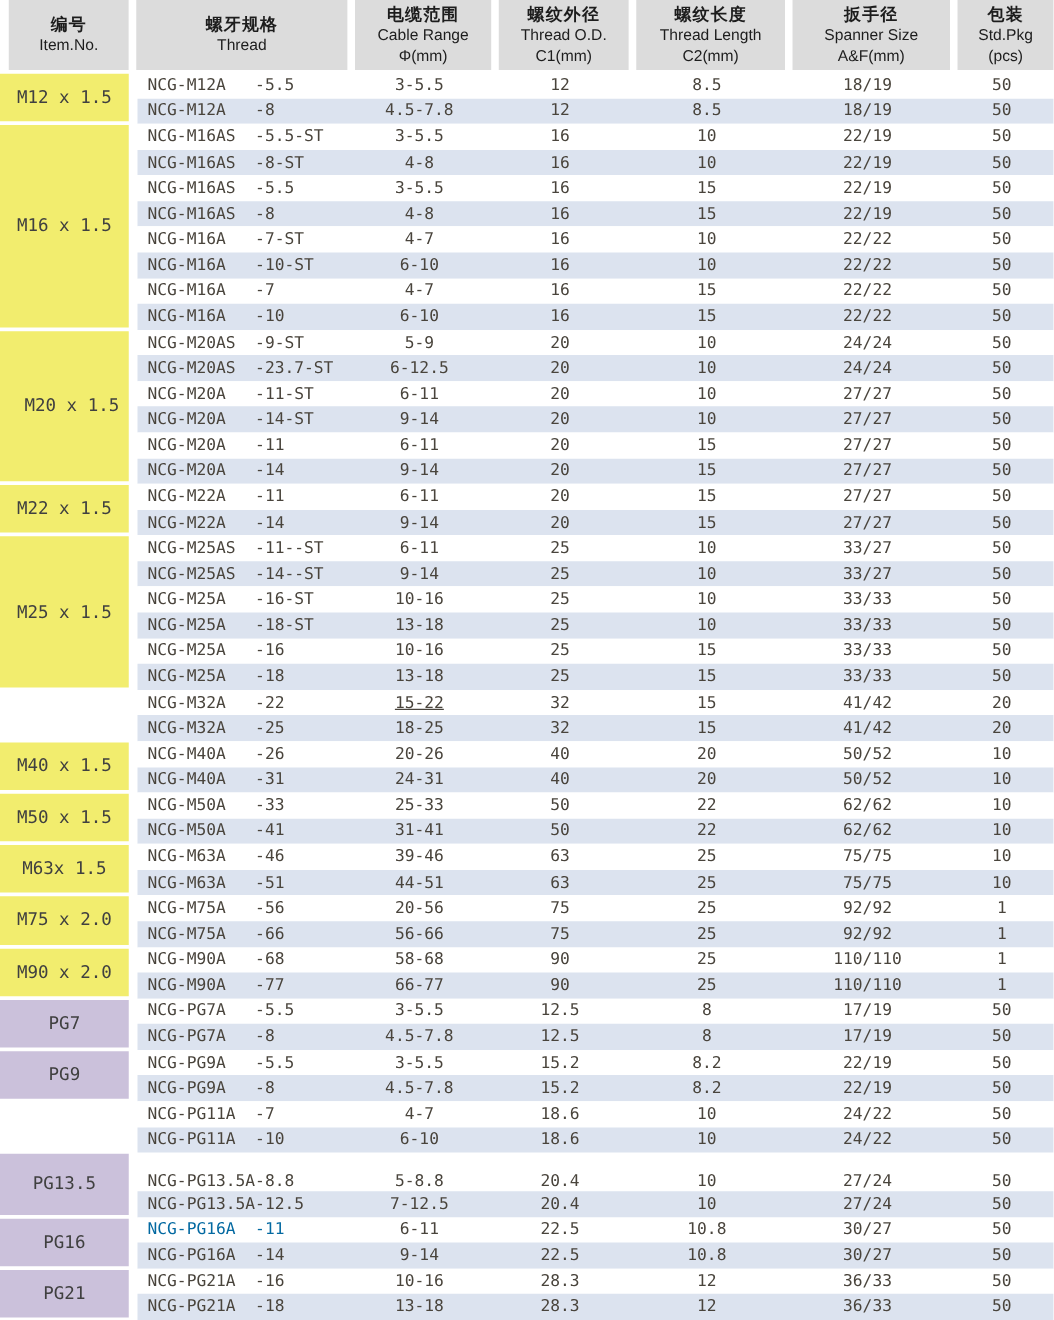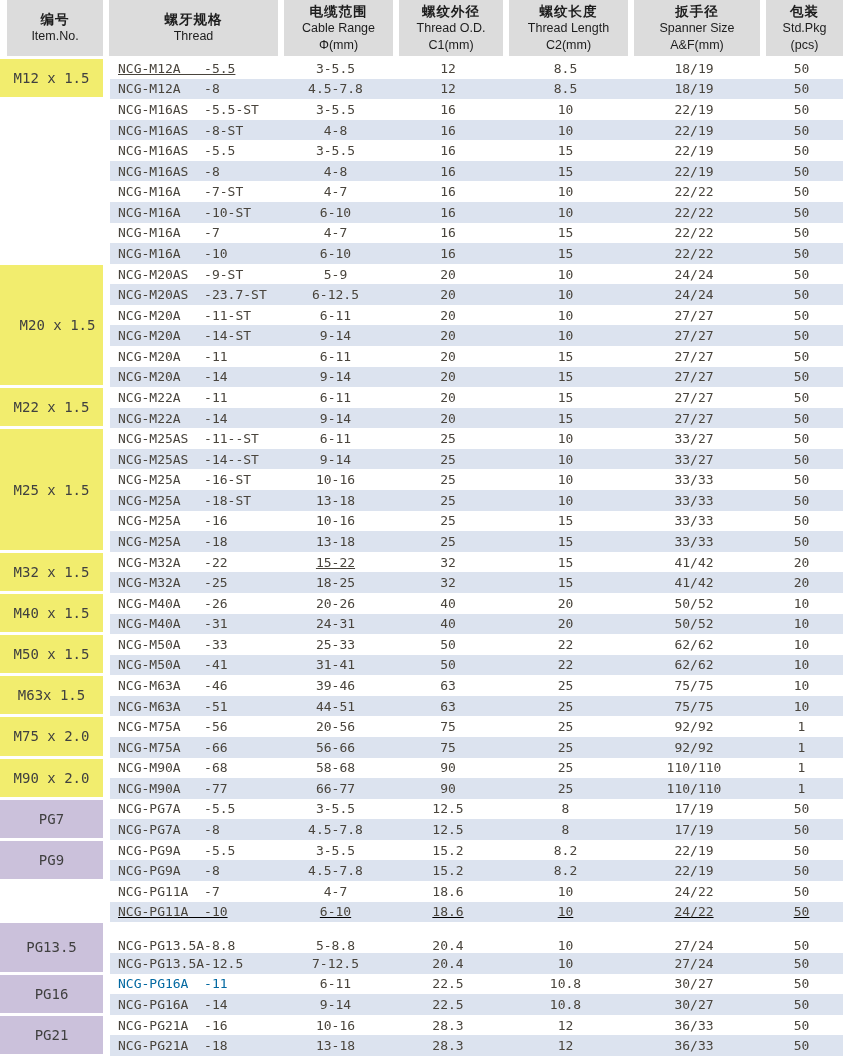--- a/index.html
+++ b/index.html
@@ -85,35 +85,36 @@
       </div>
       <div class="hcell hc6" style="background: rgb(220, 220, 220);">
         <div class="hline zh" style="color: rgb(29, 29, 29);">包装</div>
         <div class="hline" style="color: rgb(29, 29, 29);">Std.Pkg</div>
         <div class="hline" style="color: rgb(29, 29, 29);">(pcs)</div>
       </div>
     </div>
   <div class="tbody">
       <div class="thread-block" style="background: rgb(242, 237, 110); grid-row: 1 / span 2;">M12 x 1.5</div>
       <div class="trow" style="grid-row: 1; background: rgb(255, 255, 255);">
-        <div class="cell c0" style="color: rgb(73, 68, 60); text-decoration: underline;">NCG-M12A   -5.5</div>
+        <div class="cell c0" style="color: rgb(73, 68, 60);">NCG-M12A   -5.5</div>
         <div class="cell c1" style="color: rgb(73, 68, 60);">3-5.5</div>
         <div class="cell c2" style="color: rgb(73, 68, 60);">12</div>
         <div class="cell c3" style="color: rgb(73, 68, 60);">8.5</div>
         <div class="cell c4" style="color: rgb(73, 68, 60);">18/19</div>
         <div class="cell c5" style="color: rgb(73, 68, 60);">50</div>
       </div>
       <div class="trow" style="grid-row: 2; background: rgb(220, 227, 239);">
         <div class="cell c0" style="color: rgb(73, 68, 60);">NCG-M12A   -8</div>
         <div class="cell c1" style="color: rgb(73, 68, 60);">4.5-7.8</div>
         <div class="cell c2" style="color: rgb(73, 68, 60);">12</div>
         <div class="cell c3" style="color: rgb(73, 68, 60);">8.5</div>
         <div class="cell c4" style="color: rgb(73, 68, 60);">18/19</div>
         <div class="cell c5" style="color: rgb(73, 68, 60);">50</div>
       </div>
+      <div class="thread-block" style="background: rgb(242, 237, 110); grid-row: 3 / span 8;">M16 x 1.5</div>
       <div class="trow" style="grid-row: 3; background: rgb(255, 255, 255);">
         <div class="cell c0" style="color: rgb(73, 68, 60);">NCG-M16AS  -5.5-ST</div>
         <div class="cell c1" style="color: rgb(73, 68, 60);">3-5.5</div>
         <div class="cell c2" style="color: rgb(73, 68, 60);">16</div>
         <div class="cell c3" style="color: rgb(73, 68, 60);">10</div>
         <div class="cell c4" style="color: rgb(73, 68, 60);">22/19</div>
         <div class="cell c5" style="color: rgb(73, 68, 60);">50</div>
       </div>
       <div class="trow" style="grid-row: 4; background: rgb(220, 227, 239);">
         <div class="cell c0" style="color: rgb(73, 68, 60);">NCG-M16AS  -8-ST</div>
@@ -279,21 +280,20 @@
         <div class="cell c5" style="color: rgb(73, 68, 60);">50</div>
       </div>
       <div class="trow" style="grid-row: 24; background: rgb(220, 227, 239);">
         <div class="cell c0" style="color: rgb(73, 68, 60);">NCG-M25A   -18</div>
         <div class="cell c1" style="color: rgb(73, 68, 60);">13-18</div>
         <div class="cell c2" style="color: rgb(73, 68, 60);">25</div>
         <div class="cell c3" style="color: rgb(73, 68, 60);">15</div>
         <div class="cell c4" style="color: rgb(73, 68, 60);">33/33</div>
         <div class="cell c5" style="color: rgb(73, 68, 60);">50</div>
       </div>
-      <div class="thread-block" style="background: rgb(242, 237, 110); grid-row: 25 / span 2;">M32 x 1.5</div>
       <div class="trow" style="grid-row: 25; background: rgb(255, 255, 255);">
         <div class="cell c0" style="color: rgb(73, 68, 60);">NCG-M32A   -22</div>
         <div class="cell c1" style="color: rgb(73, 68, 60); text-decoration: underline;">15-22</div>
         <div class="cell c2" style="color: rgb(73, 68, 60);">32</div>
         <div class="cell c3" style="color: rgb(73, 68, 60);">15</div>
         <div class="cell c4" style="color: rgb(73, 68, 60);">41/42</div>
         <div class="cell c5" style="color: rgb(73, 68, 60);">20</div>
       </div>
       <div class="trow" style="grid-row: 26; background: rgb(220, 227, 239);">
         <div class="cell c0" style="color: rgb(73, 68, 60);">NCG-M32A   -25</div>
@@ -423,21 +423,21 @@
         <div class="cell c5" style="color: rgb(73, 68, 60);">50</div>
       </div>
       <div class="trow" style="grid-row: 41; background: rgb(255, 255, 255);">
         <div class="cell c0" style="color: rgb(73, 68, 60);">NCG-PG11A  -7</div>
         <div class="cell c1" style="color: rgb(73, 68, 60);">4-7</div>
         <div class="cell c2" style="color: rgb(73, 68, 60);">18.6</div>
         <div class="cell c3" style="color: rgb(73, 68, 60);">10</div>
         <div class="cell c4" style="color: rgb(73, 68, 60);">24/22</div>
         <div class="cell c5" style="color: rgb(73, 68, 60);">50</div>
       </div>
-      <div class="trow" style="grid-row: 42; background: rgb(220, 227, 239); text-decoration: underline;">
+      <div class="trow" style="grid-row: 42; background: rgb(220, 227, 239);">
         <div class="cell c0" style="color: rgb(73, 68, 60);">NCG-PG11A  -10</div>
         <div class="cell c1" style="color: rgb(73, 68, 60);">6-10</div>
         <div class="cell c2" style="color: rgb(73, 68, 60);">18.6</div>
         <div class="cell c3" style="color: rgb(73, 68, 60);">10</div>
         <div class="cell c4" style="color: rgb(73, 68, 60);">24/22</div>
         <div class="cell c5" style="color: rgb(73, 68, 60);">50</div>
       </div>
       <div class="thread-block" style="background: rgb(203, 193, 219); grid-row: 43 / span 2;">PG13.5</div>
       <div class="trow" style="grid-row: 43; background: rgb(255, 255, 255); margin-top: 16px;">
         <div class="cell c0" style="color: rgb(73, 68, 60);">NCG-PG13.5A-8.8</div>

